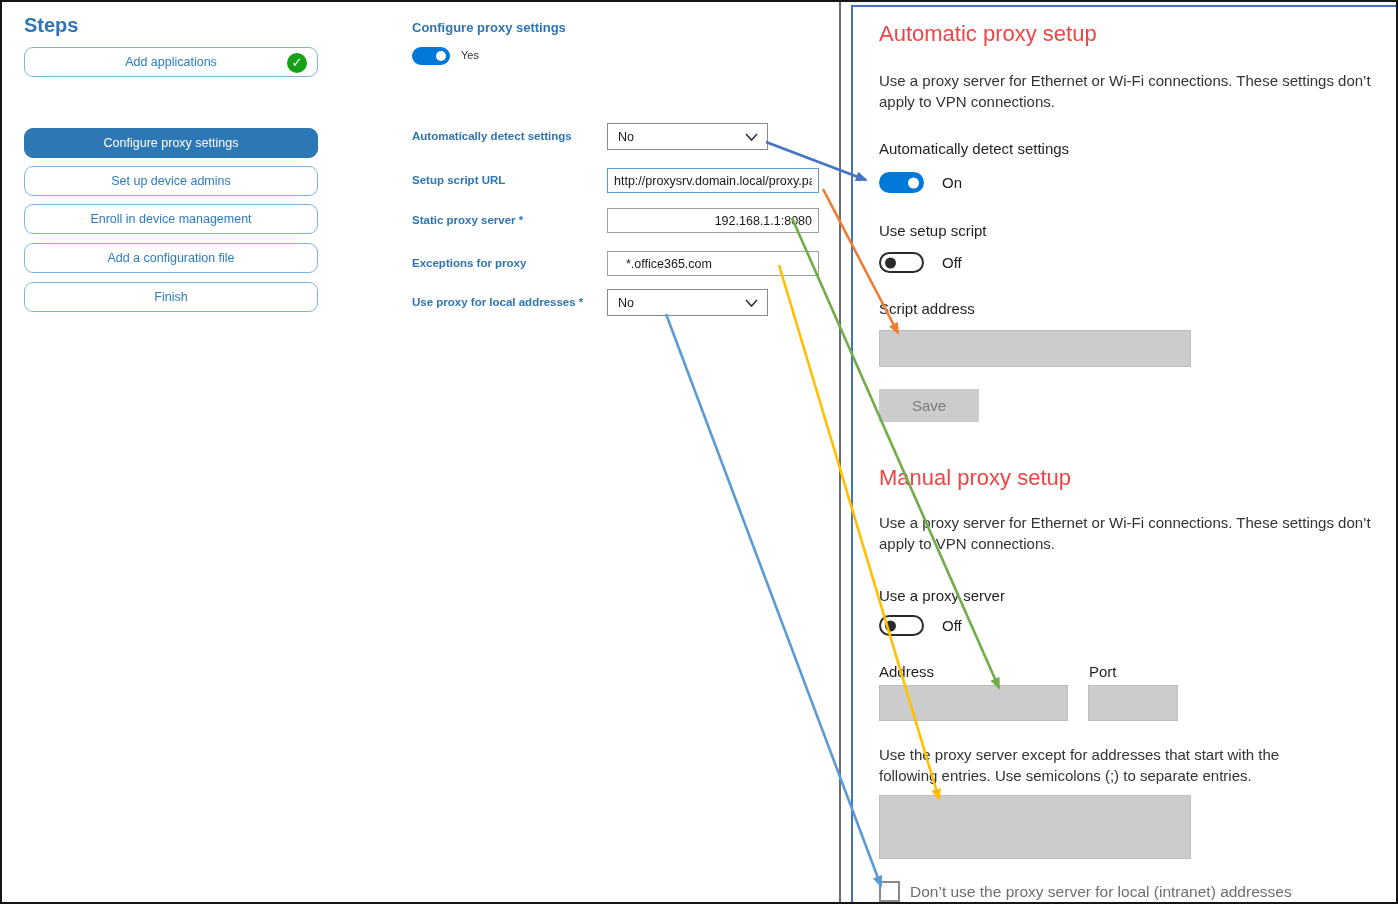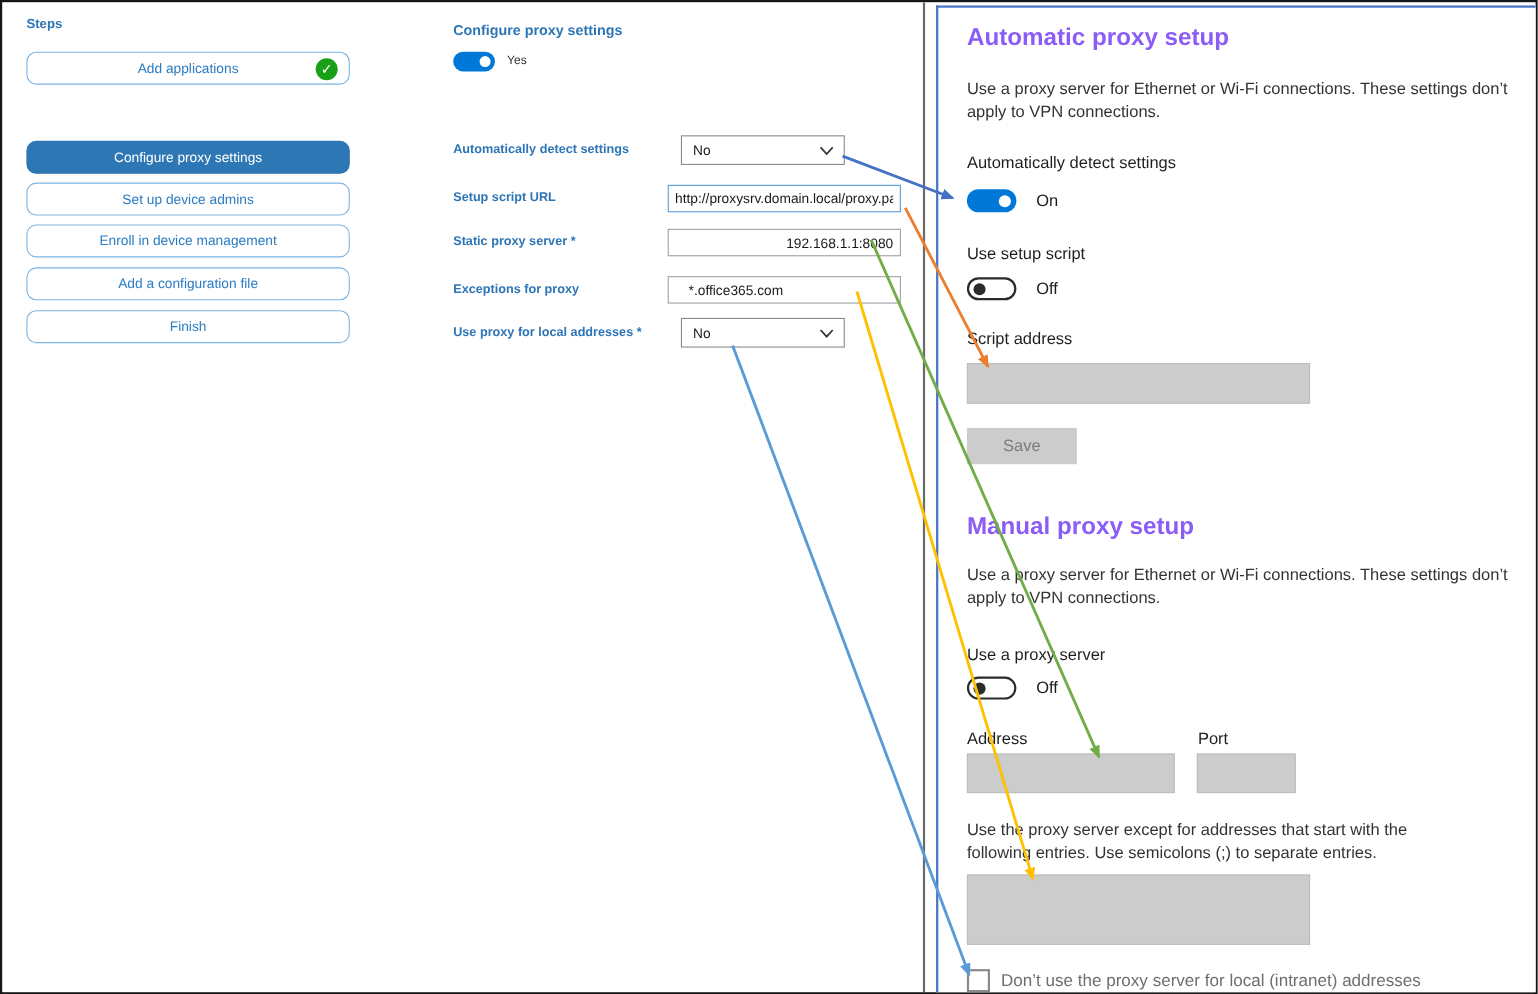--- a/index.html
+++ b/index.html
@@ -1,19 +1,19 @@
 <!DOCTYPE html>
 <html><head>
 <meta charset="utf-8">
 <style>
   html,body{margin:0;padding:0;background:#fff;}
   *{box-sizing:border-box;font-family:"Liberation Sans","DejaVu Sans",sans-serif;}
   .stage{position:relative;width:1398px;height:904px;background:#fff;border:2px solid #161616;overflow:hidden;}
   
-  .steps-title{position:absolute;left:22px;top:12px;font-size:12px;font-weight:bold;color:#2E75B6;}
+  .steps-title{position:absolute;left:22px;top:12px;font-size:20px;font-weight:bold;color:#2E75B6;}
   .step{position:absolute;left:22px;width:294px;height:30px;border:1px solid #7CB4E2;border-radius:9px;
         background:#fff;text-align:center;cursor:pointer;}
   .step span.step-label{line-height:28px;font-size:12.5px;color:#2B7CC4;}
   .step.active{background:#2E77B5;border-color:#2E77B5;}
   .step.active span.step-label{color:#fff;}
   .badge{position:absolute;right:10px;top:5px;width:20px;height:20px;border-radius:50%;background:#18A018;
          color:#fff;font-size:13px;line-height:20px;text-align:center;font-weight:bold;}
   
   .form-title{position:absolute;left:410px;top:18px;font-size:13px;font-weight:bold;color:#2E75B6;}
   .f-label{position:absolute;left:410px;font-size:11.5px;font-weight:bold;color:#2E75B6;}
@@ -21,31 +21,31 @@
   .t-yes{left:410px;top:45px;width:38px;height:18px;background:#0078D7;}
   .t-yes::after{content:'';position:absolute;right:4px;top:50%;transform:translateY(-50%);
                 width:10px;height:10px;border-radius:50%;background:#fff;}
   .t-on{width:45px;height:21px;background:#0078D7;}
   .t-on::after{content:'';position:absolute;right:5px;top:50%;transform:translateY(-50%);
                width:11px;height:11px;border-radius:50%;background:#fff;}
   .t-off{width:45px;height:21px;background:#fff;border:2px solid #2b2b2b;}
   .t-off::after{content:'';position:absolute;left:4px;top:50%;transform:translateY(-50%);
                 width:11px;height:11px;border-radius:50%;background:#2b2b2b;}
   .yes-lbl{position:absolute;left:459px;top:47px;font-size:11px;color:#333;}
-  .sel{position:absolute;left:605px;width:149px;height:27px;background:#fff;border:1px solid #8a8a8a;cursor:pointer;margin-left:12px;}
+  .sel{position:absolute;left:605px;width:161px;height:27px;background:#fff;border:1px solid #8a8a8a;cursor:pointer;}
   .sel .sel-val{position:absolute;left:10px;top:50%;transform:translateY(-50%);font-size:12.5px;color:#1a1a1a;}
   .sel svg{position:absolute;right:9px;top:50%;transform:translateY(-50%);}
   .txt{position:absolute;left:605px;width:212px;height:25px;border:1px solid #a0a0a0;background:#fff;
        font-size:12.5px;color:#1a1a1a;padding:0 6px;white-space:nowrap;overflow:hidden;}
   .txt.focus{border:1px solid #5B9BD5;}
   
   .divider{position:absolute;left:837px;top:0;width:2px;height:904px;background:#6b6b6b;}
   .panel{position:absolute;left:849px;top:3px;width:549px;height:901px;background:#fff;
          border-top:2px solid #4472C4;border-left:2px solid #4472C4;}
-  .p-h1{position:absolute;font-size:22px;font-weight:700;color:#8b5cf6;}
+  .p-h1{position:absolute;font-size:22px;font-weight:400;color:#ef4444;}
   .p-body{position:absolute;font-size:15px;line-height:21px;color:#333;}
   .p-label{position:absolute;font-size:15px;color:#1f1f1f;}
   .p-state{position:absolute;font-size:15px;color:#1b1b1b;}
   .gbox{position:absolute;background:#cccccc;border:1px solid #bdbdbd;}
   .save-btn{position:absolute;left:877px;top:387px;width:100px;height:33px;background:#cccccc;border:none;
             color:#7b7b7b;font-size:15px;cursor:pointer;}
   .cb{position:absolute;left:877px;top:879px;width:21px;height:21px;border:2px solid #8a8a8a;background:#fff;cursor:pointer;}
   .cb-lbl{position:absolute;left:908px;top:881px;font-size:15.5px;color:#6e6e6e;}
   #arrows{position:absolute;left:0;top:0;width:1398px;height:904px;pointer-events:none;}
   section.layer{position:absolute;left:0;top:0;width:100%;height:100%;pointer-events:none;}

